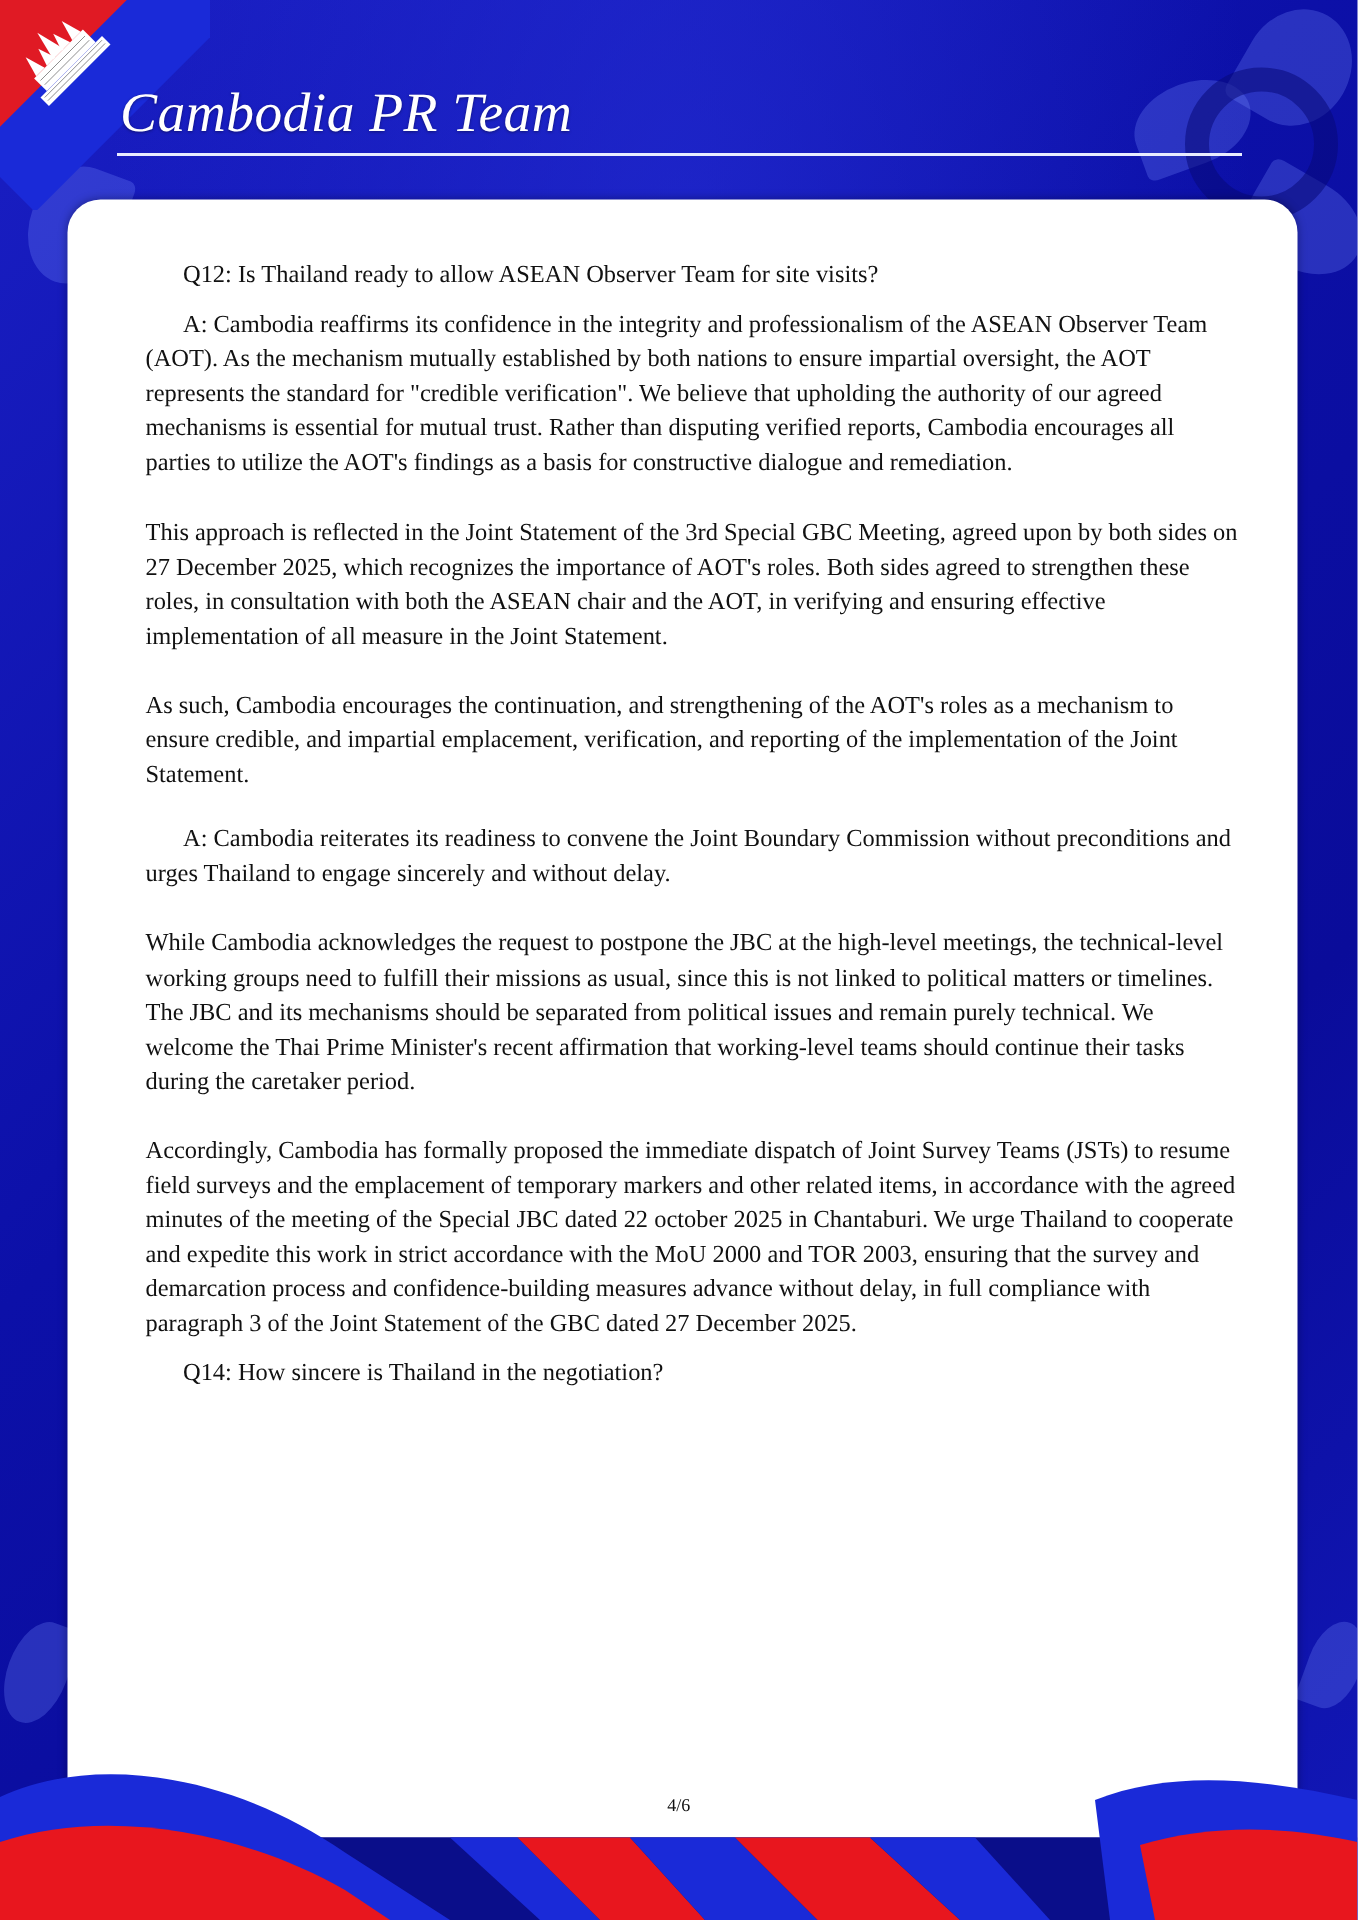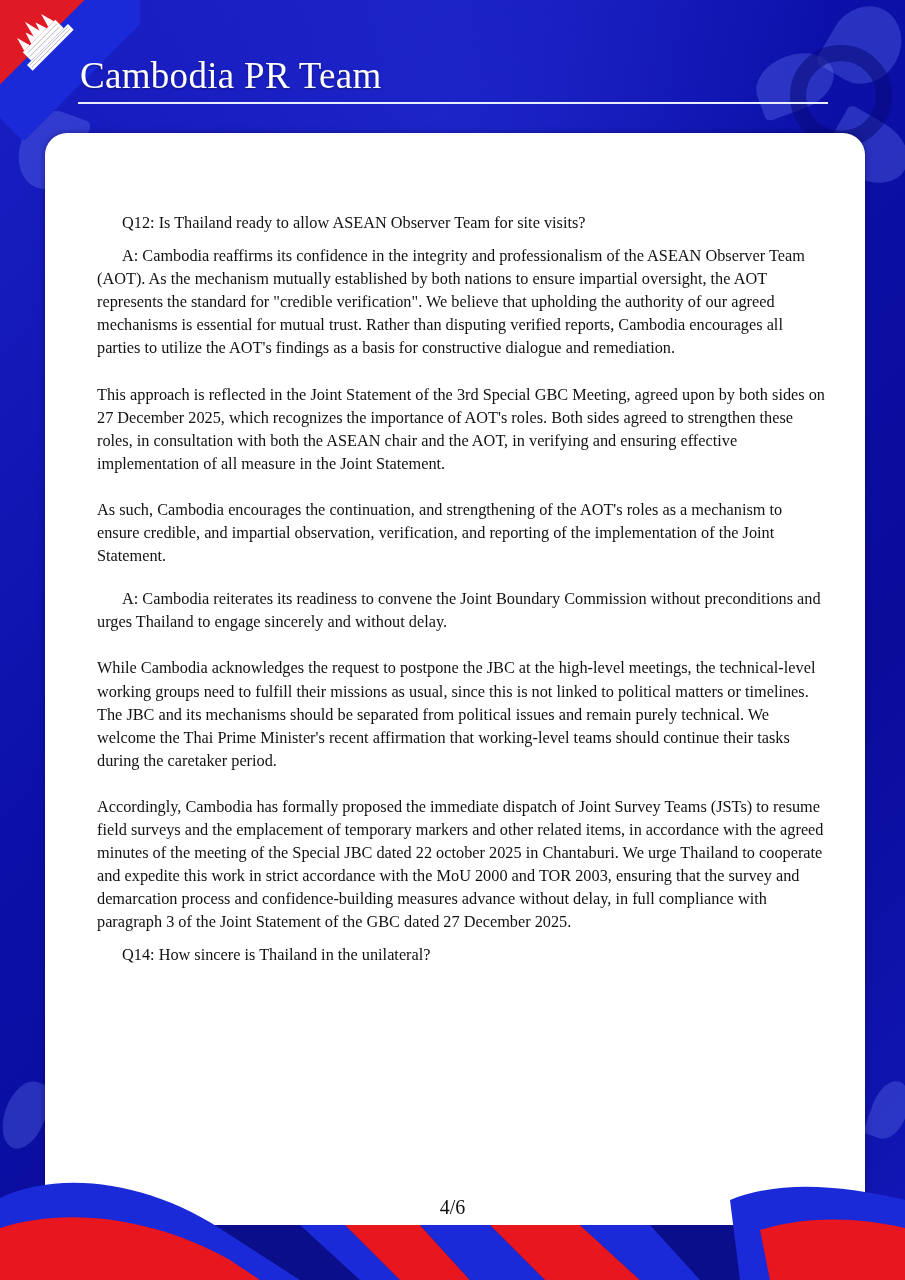--- a/index.html
+++ b/index.html
@@ -8,32 +8,32 @@
     font-family: "Liberation Serif", serif; }
   .bg-glow { position:absolute; inset:0;
     background: radial-gradient(ellipse at 50% 15%, rgba(40,50,220,0.55), rgba(0,0,0,0) 60%); }
   .petal { position:absolute; background: rgba(120,140,255,0.28); border-radius: 60% 60% 60% 10%; }
   .ring { position:absolute; border:16px solid rgba(8,10,120,0.55); border-radius:50%; }
   .flag { position:absolute; left:0; top:0; width:140px; height:140px; overflow:hidden; }
   .flag .blue { position:absolute; left:-60px; top:-60px; width:280px; height:120px; background:#1a2ad8; transform:rotate(-45deg); transform-origin: center; }
   .flag .red { position:absolute; left:-80px; top:-40px; width:240px; height:70px; background:#e01a24; transform:rotate(-45deg); }
   .flag .temple { position:absolute; left:8px; top:14px; width:62px; height:44px; transform:rotate(-45deg); }
   .title { position:absolute; left:80px; top:54px; color:#fff; font-size:37px; letter-spacing:0.3px;
-    text-shadow: 0 1px 2px rgba(0,0,0,0.4); white-space:nowrap; }
+    text-shadow: 0 1px 2px rgba(0,0,0,0.4); white-space:nowrap;font-style:italic; }
   .title-rule { position:absolute; left:78px; top:102px; width:750px; height:2px; background:#e8ecff; }
   .card { position:absolute; left:45px; top:133px; width:820px; height:1092px; background:#fff;
     border-radius:22px 22px 0 0; box-shadow: 0 0 6px rgba(0,0,40,0.4); }
   .content { position:absolute; left:97px; top:171px; width:730px; color:#111;
-    font-size:16.3px; line-height:23.1px;margin-top:40px; }
+    font-size:16.3px; line-height:23.1px; }
   .content p { margin:0; }
   .q { text-indent:25px; }
   .a { text-indent:25px; }
   .gap-s { height:10px; }
   .gap-m { height:23px; }
-  .page-no { position:absolute; left:0; width:905px; top:1196px; text-align:center; font-size:20px; color:#111; }
+  .page-no { position:absolute; left:0; width:905px; top:1196px; text-align:center; font-size:12px; color:#111; }
   .ribbons { position:absolute; left:0; top:1160px; width:905px; height:120px; }
 </style>
 </head>
 <body>
 
 <div class="bg-glow"></div>
 
 <div class="petal" style="left:830px;top:5px;width:70px;height:80px;transform:rotate(30deg);"></div>
 <div class="petal" style="left:755px;top:55px;width:80px;height:55px;transform:rotate(-20deg);"></div>
 <div class="petal" style="left:840px;top:110px;width:60px;height:80px;transform:rotate(120deg);"></div>
@@ -67,30 +67,30 @@
 
 <div class="card"></div>
 
 <div class="content">
   <p class="q">Q12: Is Thailand ready to allow ASEAN Observer Team for site visits?</p>
   <div class="gap-s"></div>
   <p class="a">A: Cambodia reaffirms its confidence in the integrity and professionalism of the ASEAN Observer Team (AOT). As the mechanism mutually established by both nations to ensure impartial oversight, the AOT represents the standard for "credible verification". We believe that upholding the authority of our agreed mechanisms is essential for mutual trust. Rather than disputing verified reports, Cambodia encourages all parties to utilize the AOT's findings as a basis for constructive dialogue and remediation.</p>
   <div class="gap-m"></div>
   <p>This approach is reflected in the Joint Statement of the 3rd Special GBC Meeting, agreed upon by both sides on 27 December 2025, which recognizes the importance of AOT's roles. Both sides agreed to strengthen these roles, in consultation with both the ASEAN chair and the AOT, in verifying and ensuring effective implementation of all measure in the Joint Statement.</p>
   <div class="gap-m"></div>
-  <p>As such, Cambodia encourages the continuation, and strengthening of the AOT's roles as a mechanism to ensure credible, and impartial observation, verification, and reporting of the implementation of the Joint Statement.</p>
+  <p>As such, Cambodia encourages the continuation, and strengthening of the AOT's roles as a mechanism to ensure credible, and impartial emplacement, verification, and reporting of the implementation of the Joint Statement.</p>
   <div class="gap-s"></div>
   <div class="gap-s"></div>
   <p class="a">A: Cambodia reiterates its readiness to convene the Joint Boundary Commission without preconditions and urges Thailand to engage sincerely and without delay.</p>
   <div class="gap-m"></div>
   <p>While Cambodia acknowledges the request to postpone the JBC at the high-level meetings, the technical-level working groups need to fulfill their missions as usual, since this is not linked to political matters or timelines. The JBC and its mechanisms should be separated from political issues and remain purely technical. We welcome the Thai Prime Minister's recent affirmation that working-level teams should continue their tasks during the caretaker period.</p>
   <div class="gap-m"></div>
   <p>Accordingly, Cambodia has formally proposed the immediate dispatch of Joint Survey Teams (JSTs) to resume field surveys and the emplacement of temporary markers and other related items, in accordance with the agreed minutes of the meeting of the Special JBC dated 22 october 2025 in Chantaburi. We urge Thailand to cooperate and expedite this work in strict accordance with the MoU 2000 and TOR 2003, ensuring that the survey and demarcation process and confidence-building measures advance without delay, in full compliance with paragraph 3 of the Joint Statement of the GBC dated 27 December 2025.</p>
   <div class="gap-s"></div>
-  <p class="q">Q14: How sincere is Thailand in the unilateral?</p>
+  <p class="q">Q14: How sincere is Thailand in the negotiation?</p>
   <div class="gap-s"></div>
 </div>
 
 <svg class="ribbons" viewBox="0 0 905 120" preserveAspectRatio="none">
   <rect x="0" y="65" width="905" height="55" fill="#0a0e8a"></rect>
   <polygon points="300,65 345,65 400,120 360,120" fill="#1a2ad8"></polygon>
   <polygon points="345,65 420,65 470,120 400,120" fill="#e8161e"></polygon>
   <polygon points="420,65 490,65 545,120 470,120" fill="#1a2ad8"></polygon>
   <polygon points="490,65 580,65 640,120 545,120" fill="#e8161e"></polygon>
   <polygon points="580,65 650,65 700,120 640,120" fill="#1a2ad8"></polygon>

